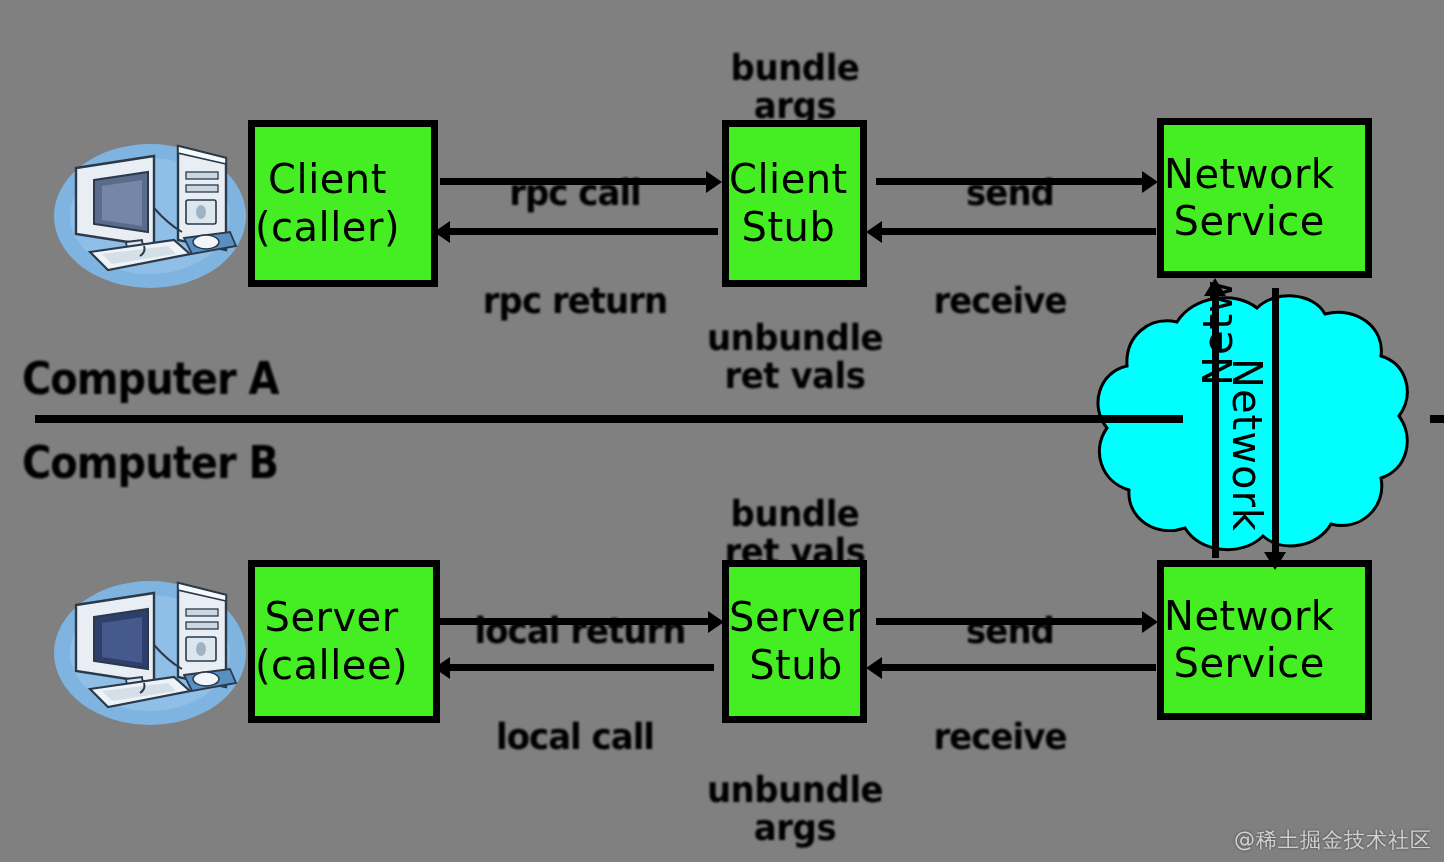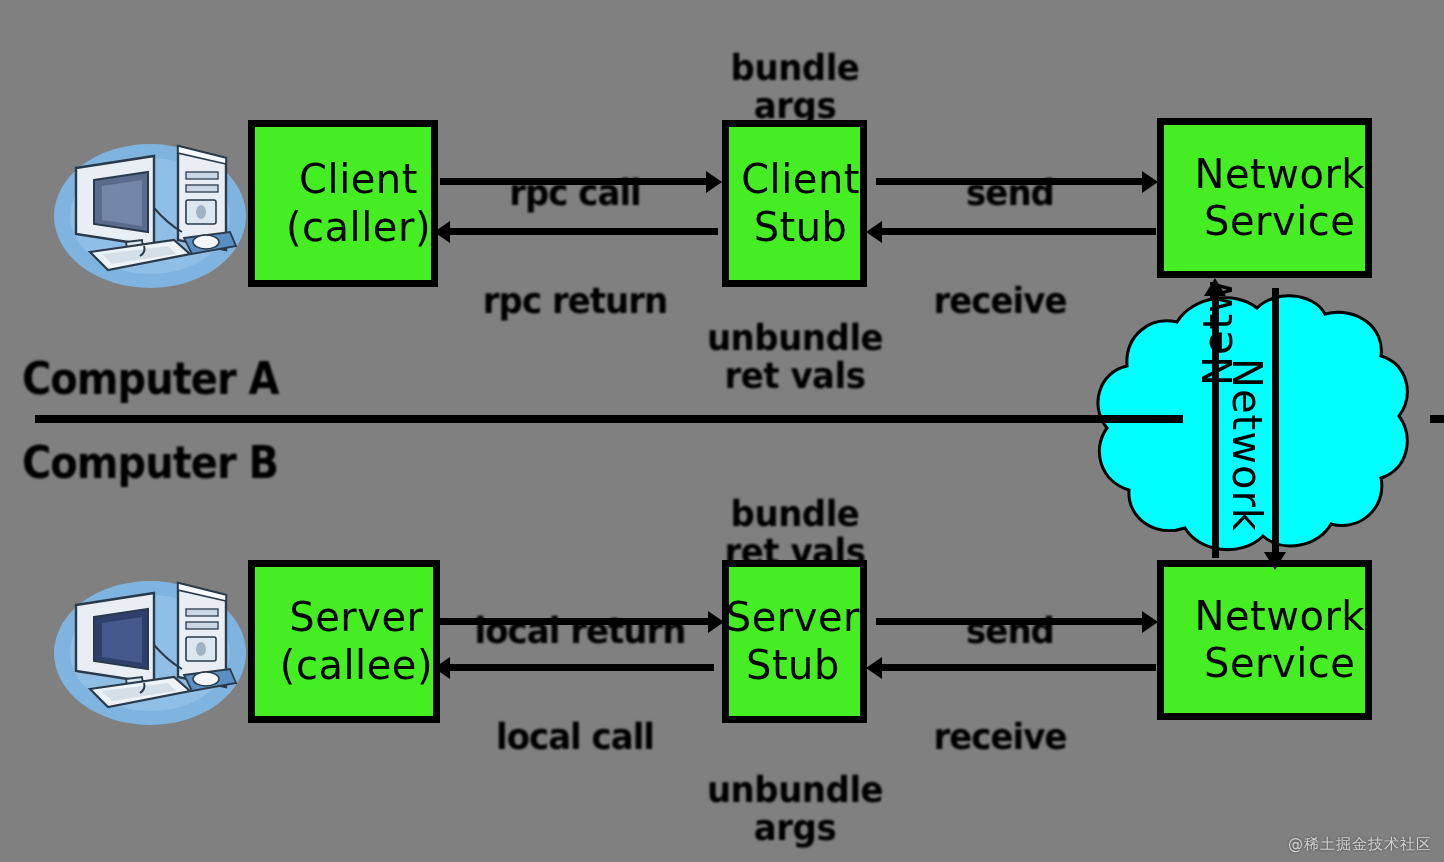--- a/index.html
+++ b/index.html
@@ -13,21 +13,21 @@
   #stage{position:absolute;left:0;top:0;width:1444px;height:862px;}
 
   
   .gbox{
     position:absolute;
     background:#44EE22;
     border:7px solid #000;
     box-sizing:border-box;
     display:flex;
     flex-direction:column;
-    align-items:flex-end;
+    align-items:flex-start;
     justify-content:center;
     color:#000;
     font-family:"DejaVu Sans", sans-serif;
     font-size:40px;
     line-height:1.18;
     letter-spacing:.5px;
     text-align:center;
     white-space:pre-line;
     z-index:6;
   }
@@ -112,21 +112,21 @@
   }
 
   
   .pcicon{position:absolute;width:200px;height:170px;z-index:5;}
 
   
   #watermark{
     position:absolute;right:12px;bottom:8px;
     color:#d8d8d8;
     font-family:"DejaVu Sans", sans-serif;
-    font-size:15px;
+    font-size:21px;
     letter-spacing:1px;
     opacity:.92;
     z-index:20;
     text-shadow:0 0 3px rgba(0,0,0,.55);
   }
 </style>
 </head>
 <body>
 
 <div id="stage">

